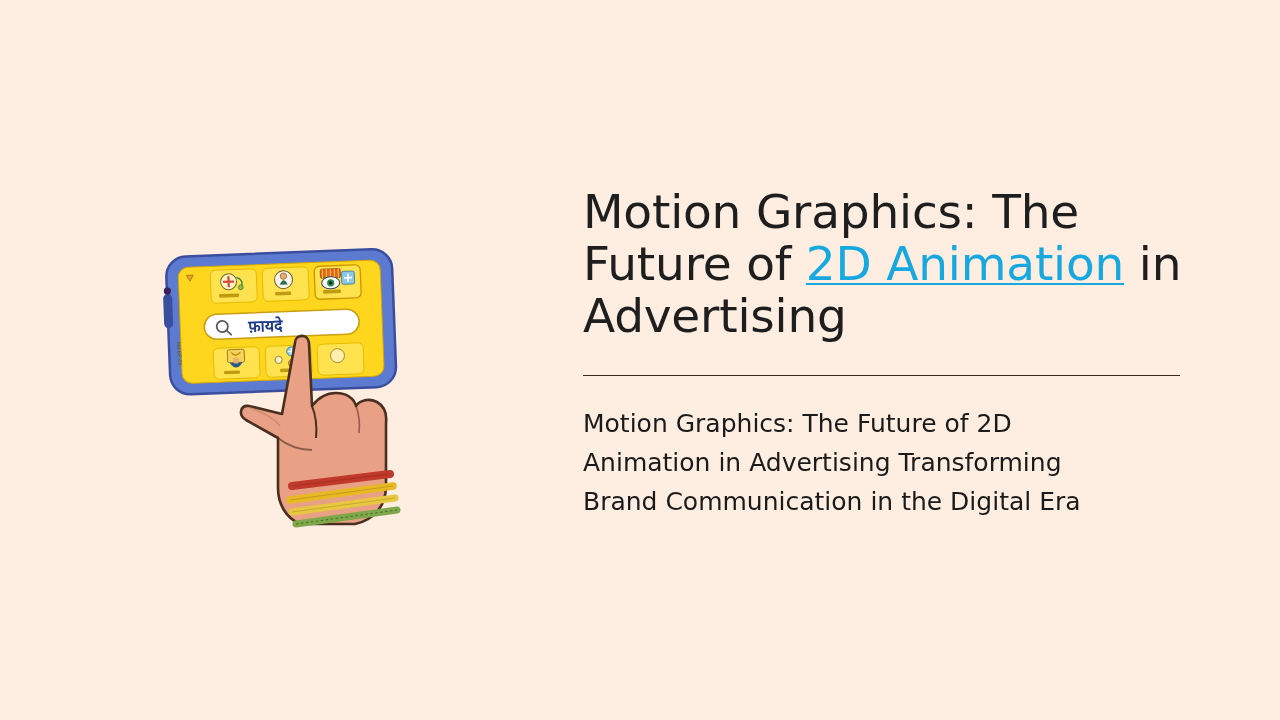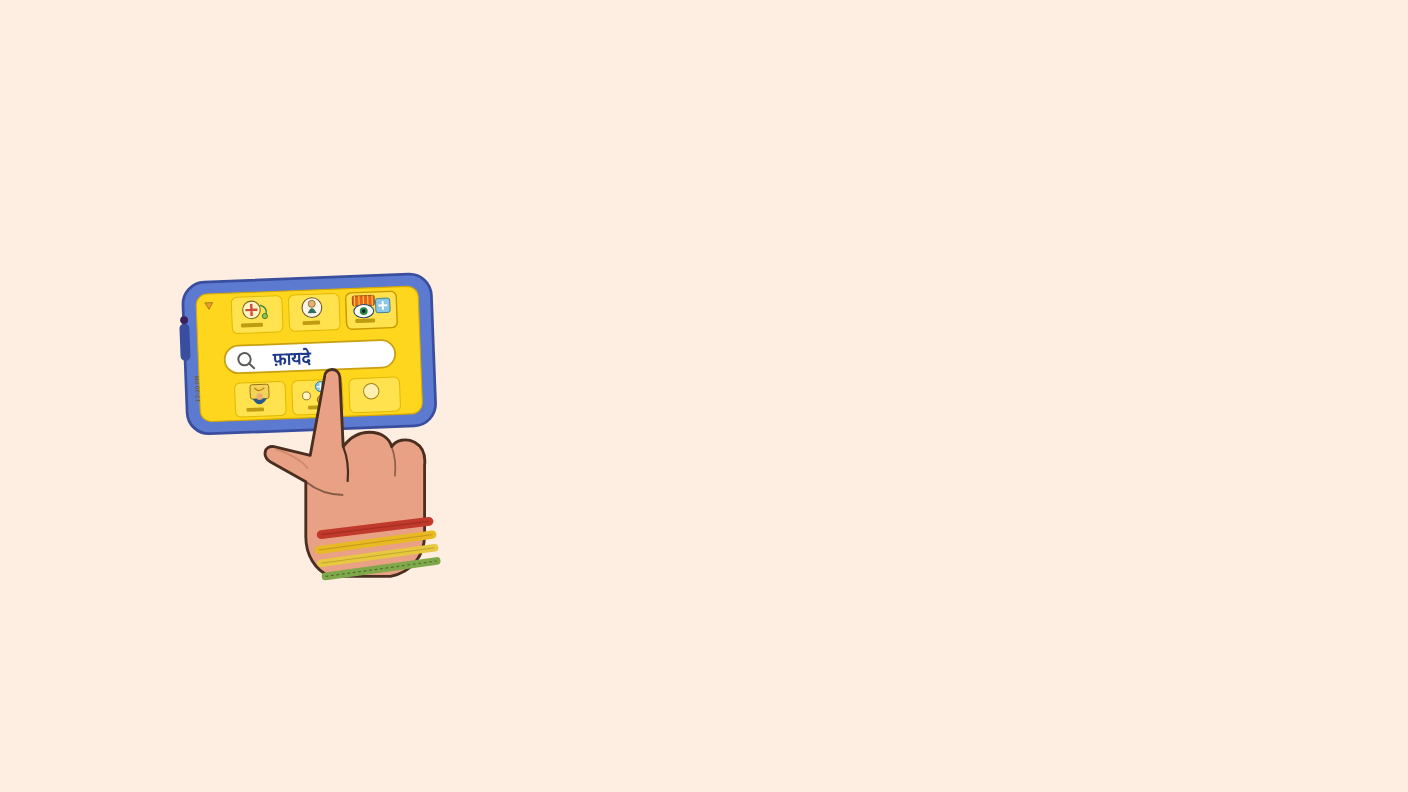--- a/index.html
+++ b/index.html
@@ -184,14 +184,22 @@
           <path d="M142 274 L245 260" stroke="#E8C840" stroke-width="7" stroke-linecap="round"></path>
           <path d="M142 274 L245 260" stroke="#9A8418" stroke-width="0.9" opacity="0.5"></path>
 
           <path d="M146 286 L247 272" stroke="#7FA84A" stroke-width="7" stroke-linecap="round"></path>
           <path d="M146 286 L247 272" stroke="#4A6A2A" stroke-width="1" stroke-dasharray="2.5 2.5"></path>
         </g>
       </g>
     </svg>
   </div>
 
+  <div class="text-col">
+
+    <h1 class="slide-title"><span>Motion Graphics: The Future of </span><a class="link" href="#">2D Animation</a><span> in Advertising</span></h1>
+
+    <div class="divider"></div>
+
+    <p class="body-text">Motion Graphics: The Future of 2D Animation in Advertising Transforming Brand Communication in the Digital Era</p>
+  </div>
 
 </div>
 
 </body></html>

